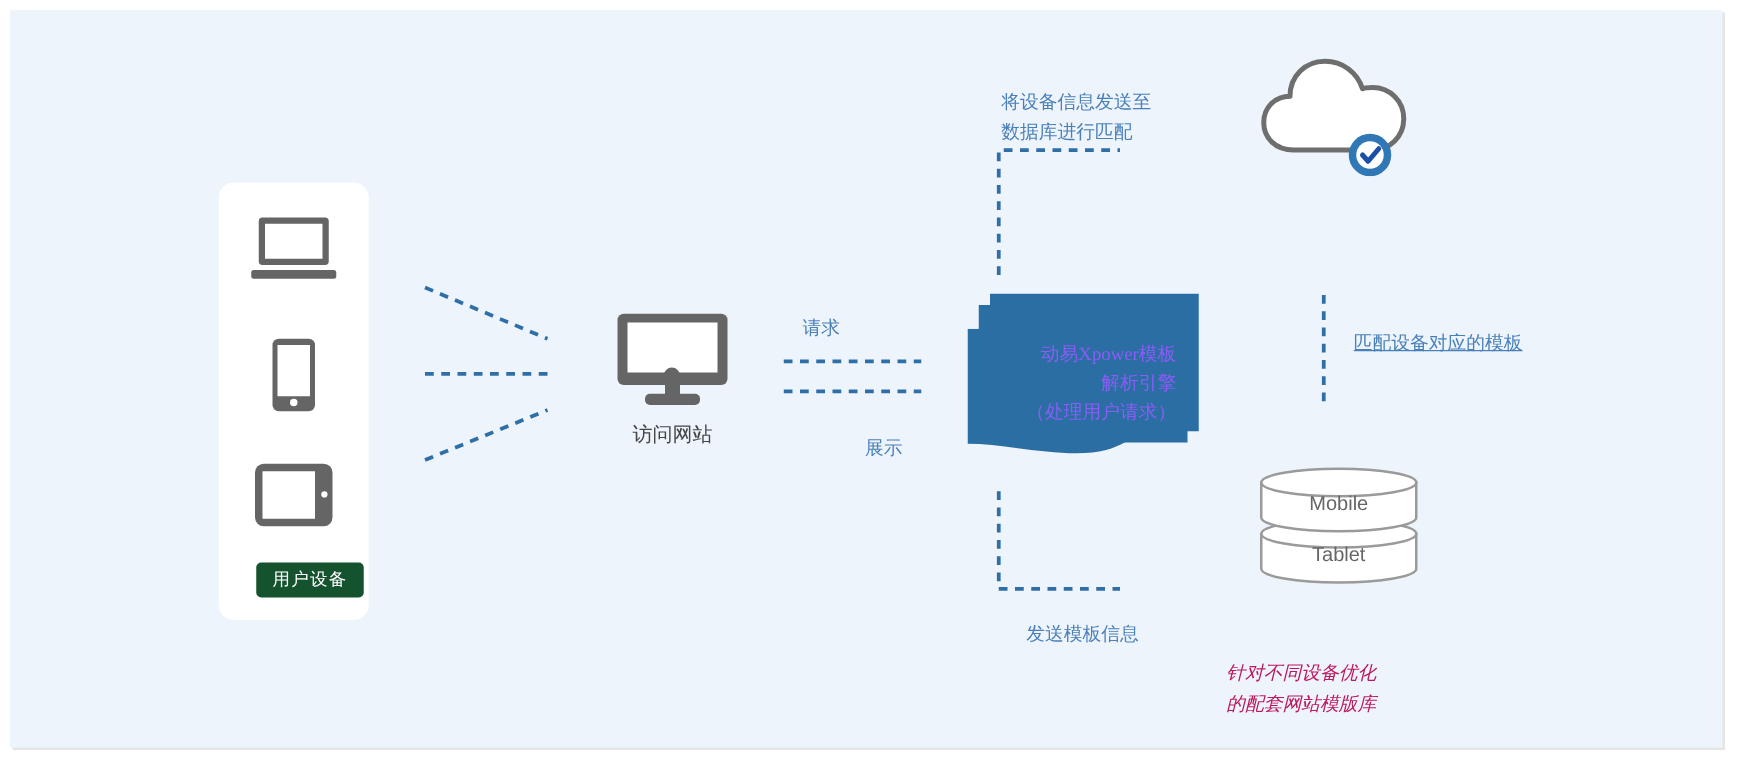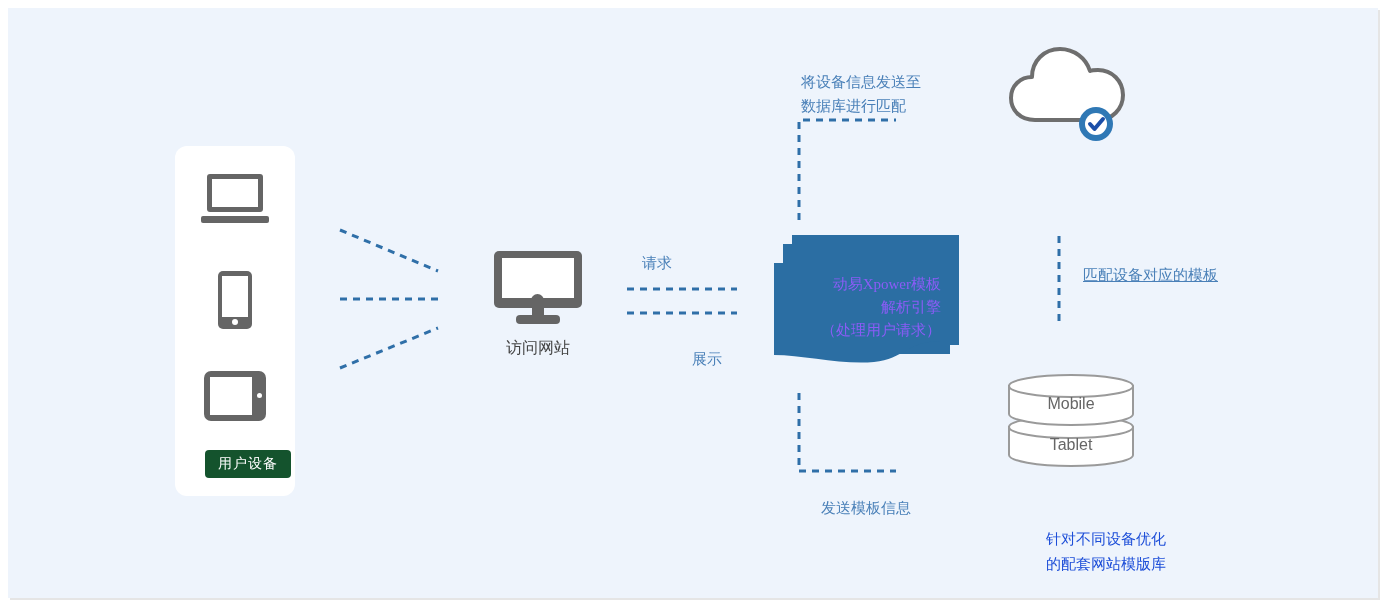--- a/index.html
+++ b/index.html
@@ -164,23 +164,23 @@
 
   
   #cylinders { left: 999px; top: 365px; width: 128px; height: 135px; }
   .cyl { position: absolute; left: 0; width: 128px; height: 54px; }
   .cyl svg { display: block; }
   .cyl-label {
     position: absolute; left: 0; top: 22px; width: 128px; text-align: center;
     font-size: 16px; color: #666666;
   }
   #cyl-caption {
-    left: 1038px; top: 518px; width: 190px;
-    font-size: 15px; line-height: 25px; color: #1d4ed8;
-    white-space: pre-line; text-align: left;
+    left: 973px; top: 518px; width: 190px;
+    font-size: 15px; line-height: 25px; color: #be185d;
+    white-space: pre-line; text-align: left; font-style: italic;
   }
 
   
   .note {
     color: #4a80b8; font-size: 15px; line-height: 24px; white-space: pre-line;
   }
   #note-to-db   { left: 793px; top: 62px; width: 180px; }
   #note-tpl-out { left: 813px; top: 488px; width: 180px; }
   #note-match   { left: 1075px; top: 255px; width: 200px; text-decoration: underline; }
   #label-request { left: 634px; top: 243px; width: 80px; text-align: left; }

